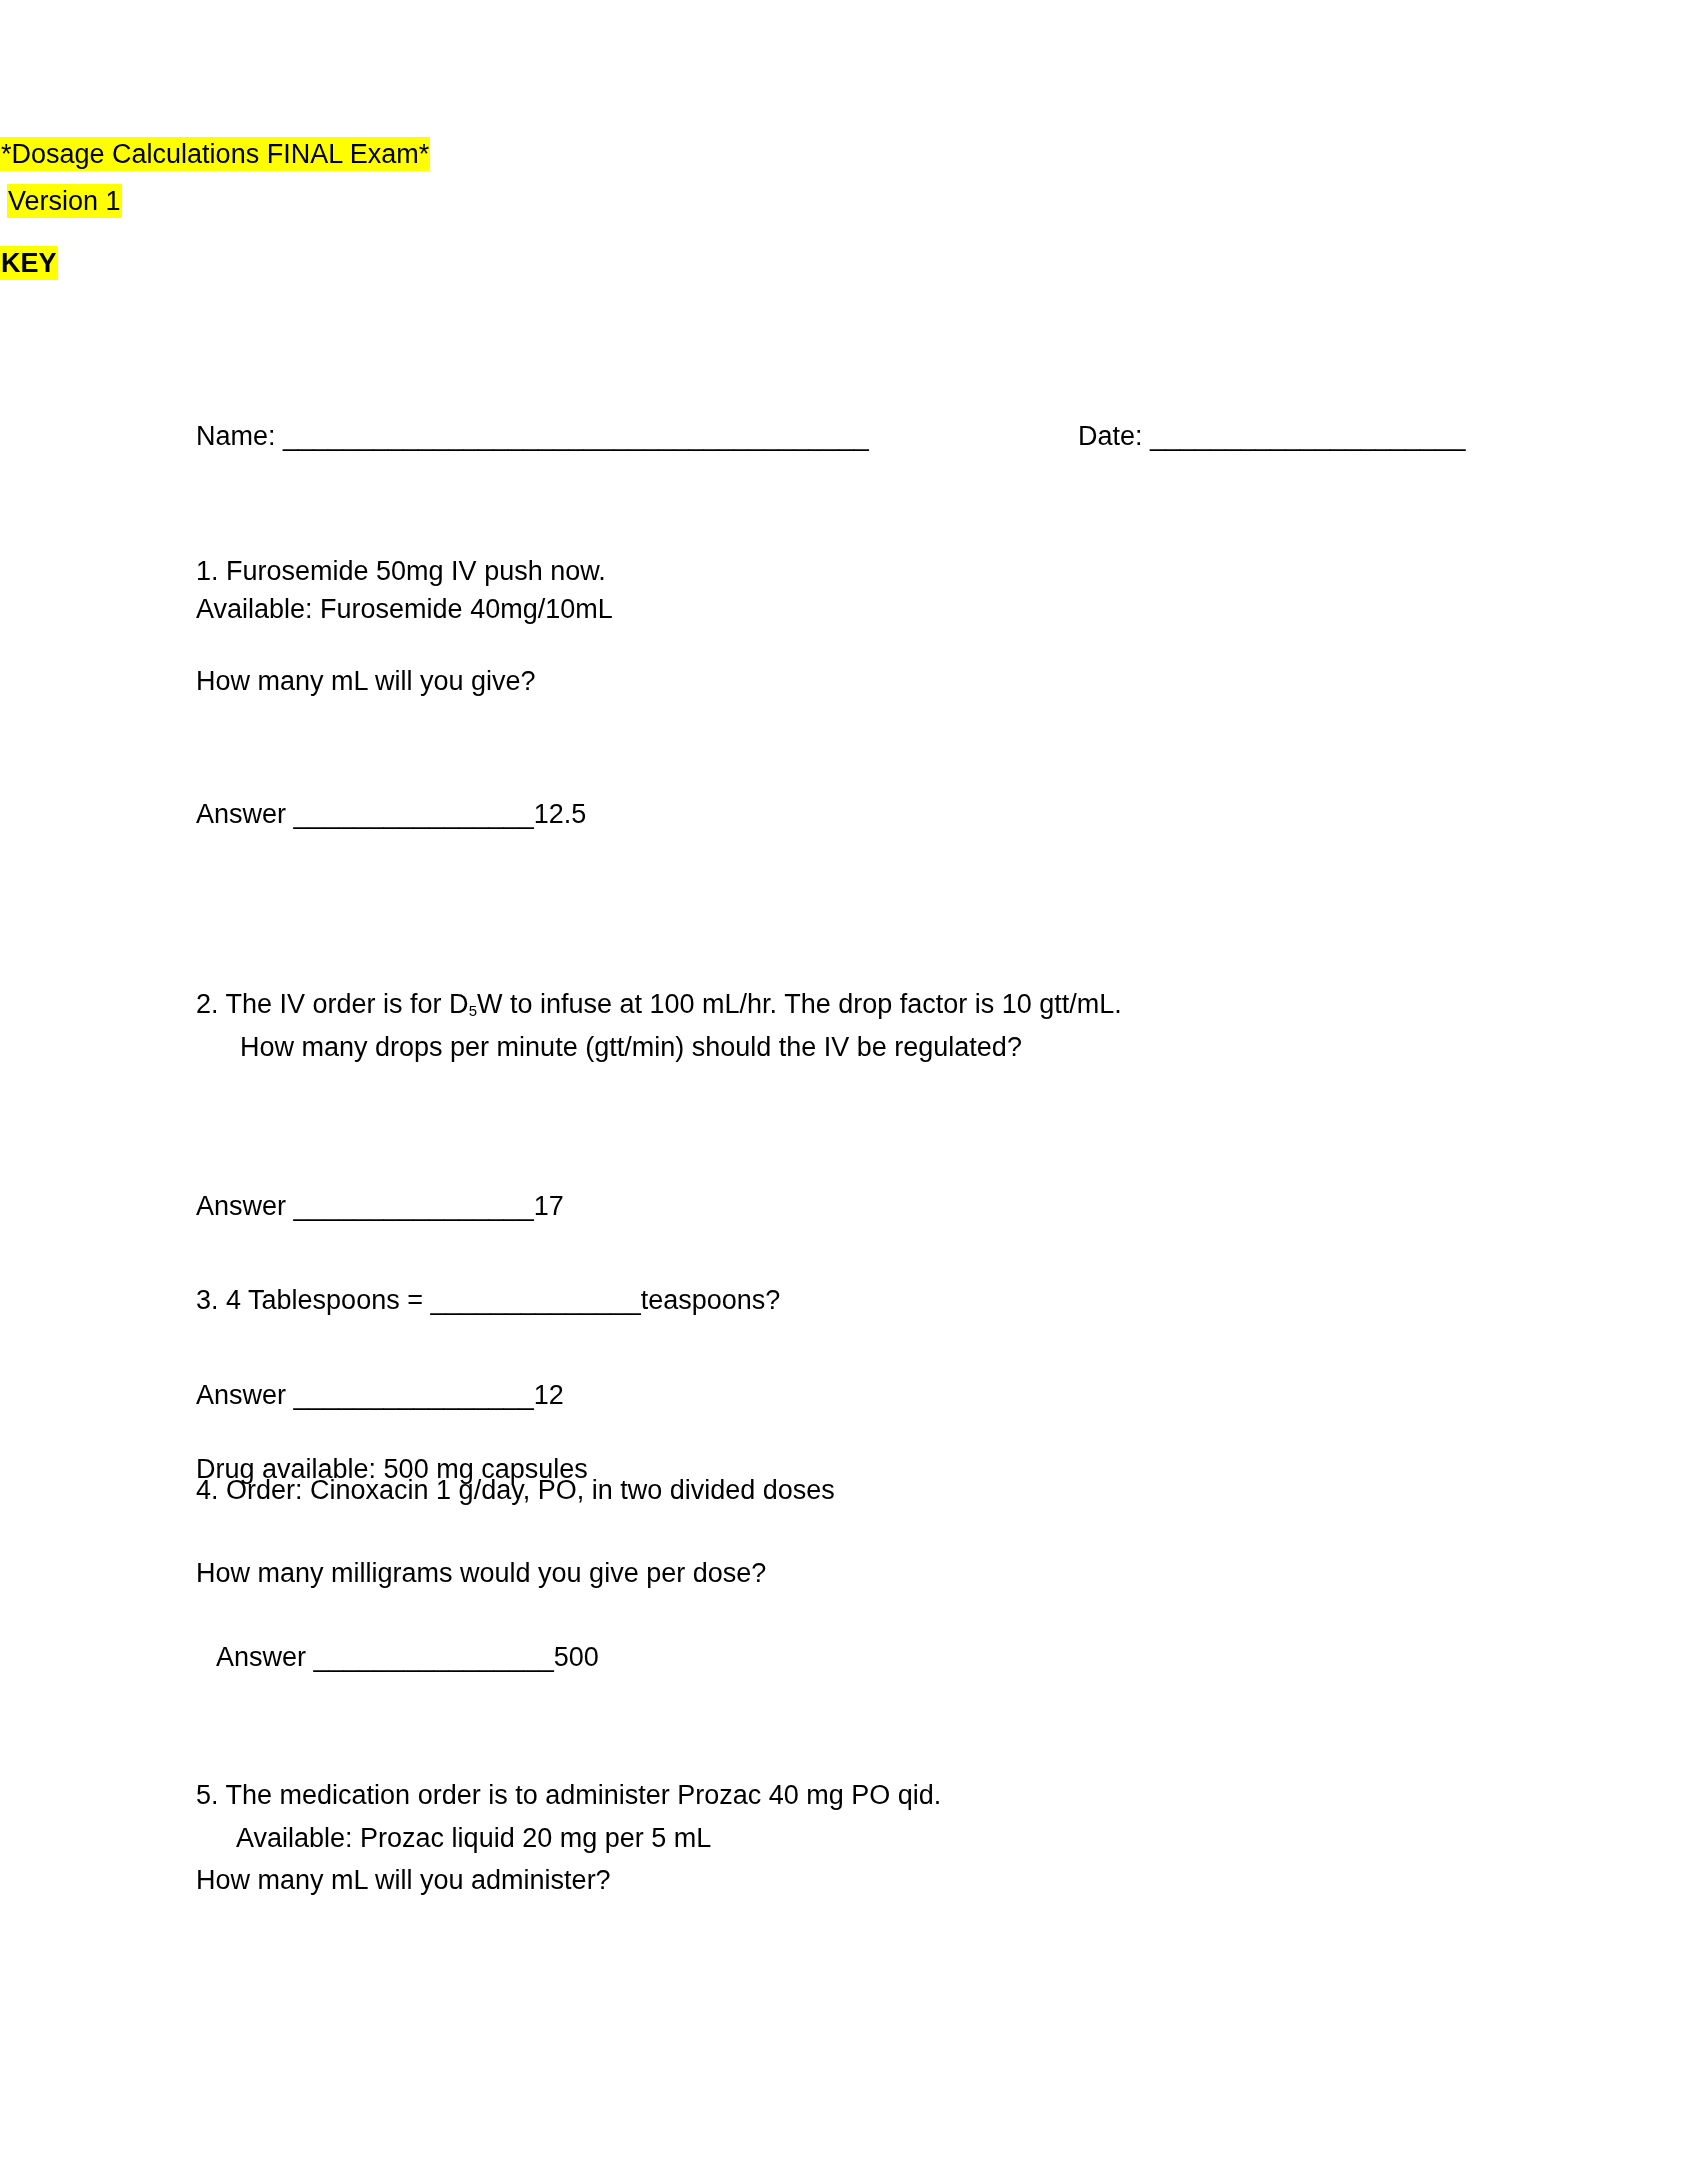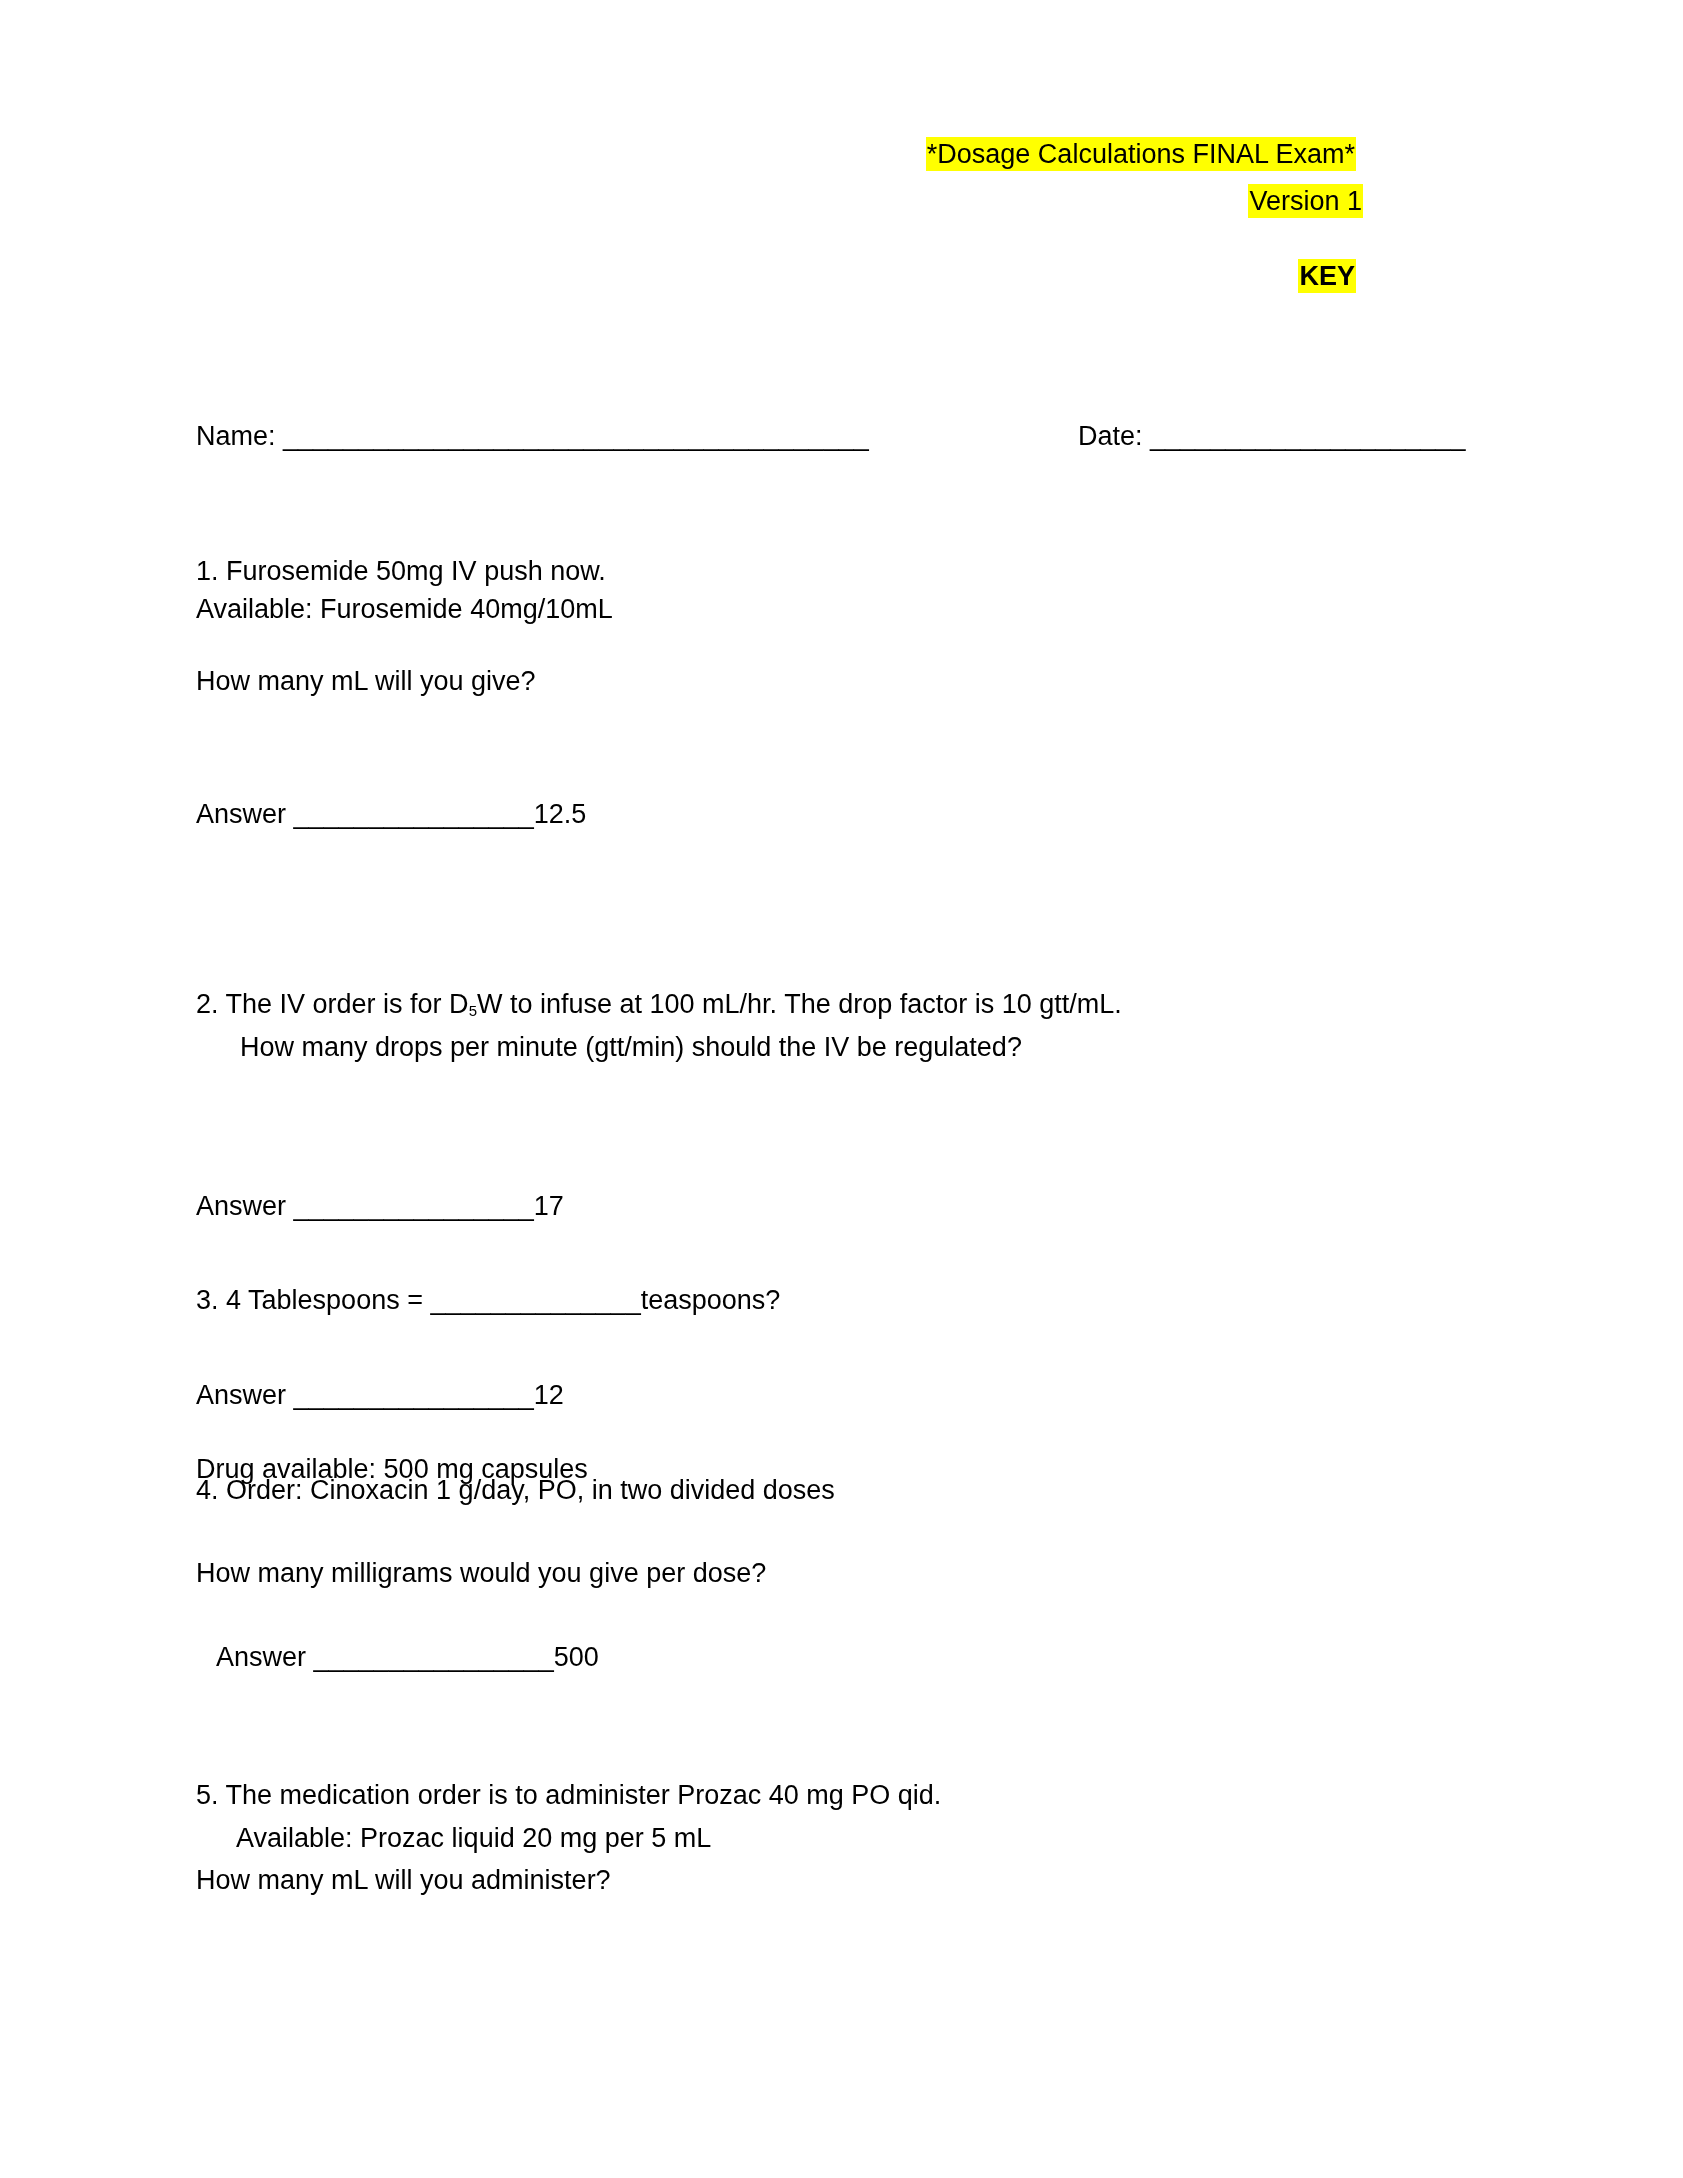--- a/index.html
+++ b/index.html
@@ -1,29 +1,29 @@
 <!DOCTYPE html>
 <html><head>
 <meta charset="utf-8">
 <style>
   html, body { margin: 0; padding: 0; background: #ffffff; }
   body { width: 1683px; height: 2178px; position: relative; overflow: hidden;
          font-family: "Liberation Sans", "DejaVu Sans", sans-serif; color: #000; }
   .line { position: absolute; left: 196px; font-size: 27px; white-space: pre; line-height: 34px; }
-  .center { position: absolute; left: 0; width: 1356px; text-align: right; font-size: 27px; line-height: 34px; }
+  .center { position: absolute; left: 0; width: 1356px; text-align: left; font-size: 27px; line-height: 34px; }
   .hl { background: #ffff00; padding: 2px 1px; }
   .bold { font-weight: bold; }
   sub { font-size: 15px; vertical-align: -3px; line-height: 0; }
 </style>
 </head>
 <body>
 
 <div class="center" style="top:137px;"><span class="hl">*Dosage Calculations FINAL Exam*</span></div>
 <div class="center" style="top:184px;padding-left:7px;"><span class="hl">Version 1</span></div>
-<div class="center bold" style="top:259px;"><span class="hl">KEY</span></div>
+<div class="center bold" style="top:246px;"><span class="hl">KEY</span></div>
 
 <div class="line" style="top:419px;"><span>Name:</span> <span>_______________________________________</span></div>
 <div class="line" style="top:419px; left:1078px;"><span>Date:</span> <span>_____________________</span></div>
 
 <div class="line" style="top:554px;">1. Furosemide 50mg IV push now.</div>
 <div class="line" style="top:592px;">Available: Furosemide 40mg/10mL</div>
 <div class="line" style="top:664px;">How many mL will you give?</div>
 <div class="line" style="top:797px;"><span>Answer</span> <span>________________</span><span>12.5</span></div>
 
 <div class="line" style="top:987px;"><span>2. The IV order is for D</span><sub>5</sub><span>W to infuse at 100 mL/hr. The drop factor is 10 gtt/mL.</span></div>

